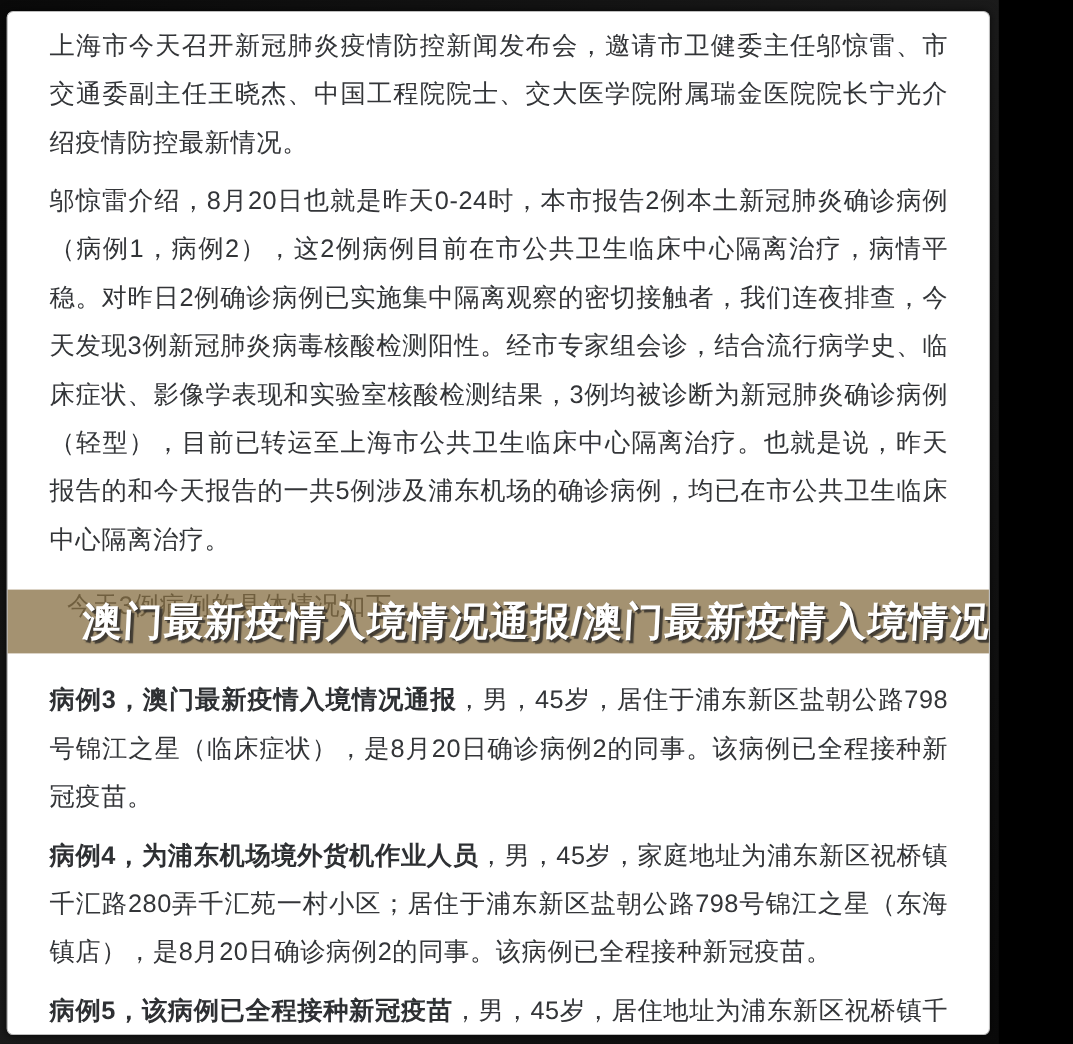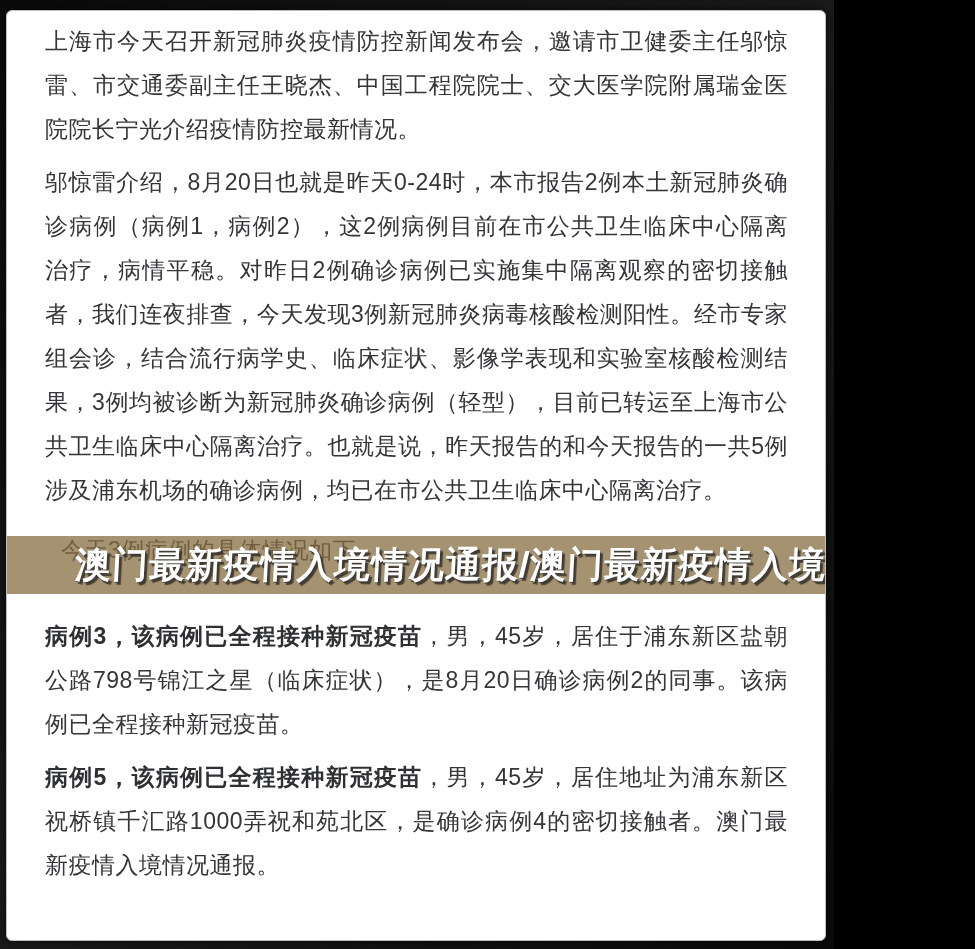--- a/index.html
+++ b/index.html
@@ -1,18 +1,18 @@
 <!DOCTYPE html>
 <html lang="zh"><head>
 <meta charset="utf-8">
 <style>
   html,body{margin:0;padding:0;background:#000;}
   .shot{
     position:relative;
-    width:834px;height:949px;
+    width:908px;height:949px;
     box-sizing:border-box;
     padding:10px 8px 8px 6px;
     background:linear-gradient(135deg,#0a0a0a 0%,#1b1b1b 50%,#0a0a0a 100%);
     font-family:"Liberation Sans","DejaVu Sans",sans-serif;
     overflow:hidden;
   }
   .paper{
     position:relative;
     width:100%;height:100%;
     box-sizing:border-box;
@@ -63,19 +63,20 @@
 
     <p class="para">邬惊雷介绍，8月20日也就是昨天0-24时，本市报告2例本土新冠肺炎确诊病例（病例1，病例2），这2例病例目前在市公共卫生临床中心隔离治疗，病情平稳。对昨日2例确诊病例已实施集中隔离观察的密切接触者，我们连夜排查，今天发现3例新冠肺炎病毒核酸检测阳性。经市专家组会诊，结合流行病学史、临床症状、影像学表现和实验室核酸检测结果，3例均被诊断为新冠肺炎确诊病例（轻型），目前已转运至上海市公共卫生临床中心隔离治疗。也就是说，昨天报告的和今天报告的一共5例涉及浦东机场的确诊病例，均已在市公共卫生临床中心隔离治疗。</p>
 
     <div class="obscured-wrap">
       <p class="para">今天3例病例的具体情况如下</p>
       <div class="banner">
         <span class="banner-text">澳门最新疫情入境情况通报/澳门最新疫情入境情况</span>
       </div>
     </div>
 
-    <p class="para"><span class="case-lead">病例3，该病例已全程接种新冠疫苗</span><span>，男，45岁，居住于浦东新区盐朝公路798号锦江之星（临床症状），是8月20日确诊病例2的同事。该病例已全程接种新冠疫苗。</span></p>
+    <p class="para"><span class="case-lead">病例3，澳门最新疫情入境情况通报</span><span>，男，45岁，居住于浦东新区盐朝公路798号锦江之星（临床症状），是8月20日确诊病例2的同事。该病例已全程接种新冠疫苗。</span></p>
 
+    <p class="para"><span class="case-lead">病例4，为浦东机场境外货机作业人员</span><span>，男，45岁，家庭地址为浦东新区祝桥镇千汇路280弄千汇苑一村小区；居住于浦东新区盐朝公路798号锦江之星（东海镇店），是8月20日确诊病例2的同事。该病例已全程接种新冠疫苗。</span></p>
 
     <p class="para"><span class="case-lead">病例5，该病例已全程接种新冠疫苗</span><span>，男，45岁，居住地址为浦东新区祝桥镇千汇路1000弄祝和苑北区，是确诊病例4的密切接触者。澳门最新疫情入境情况通报。</span></p>
 
   </div>
 </div>
 
 </body></html>

